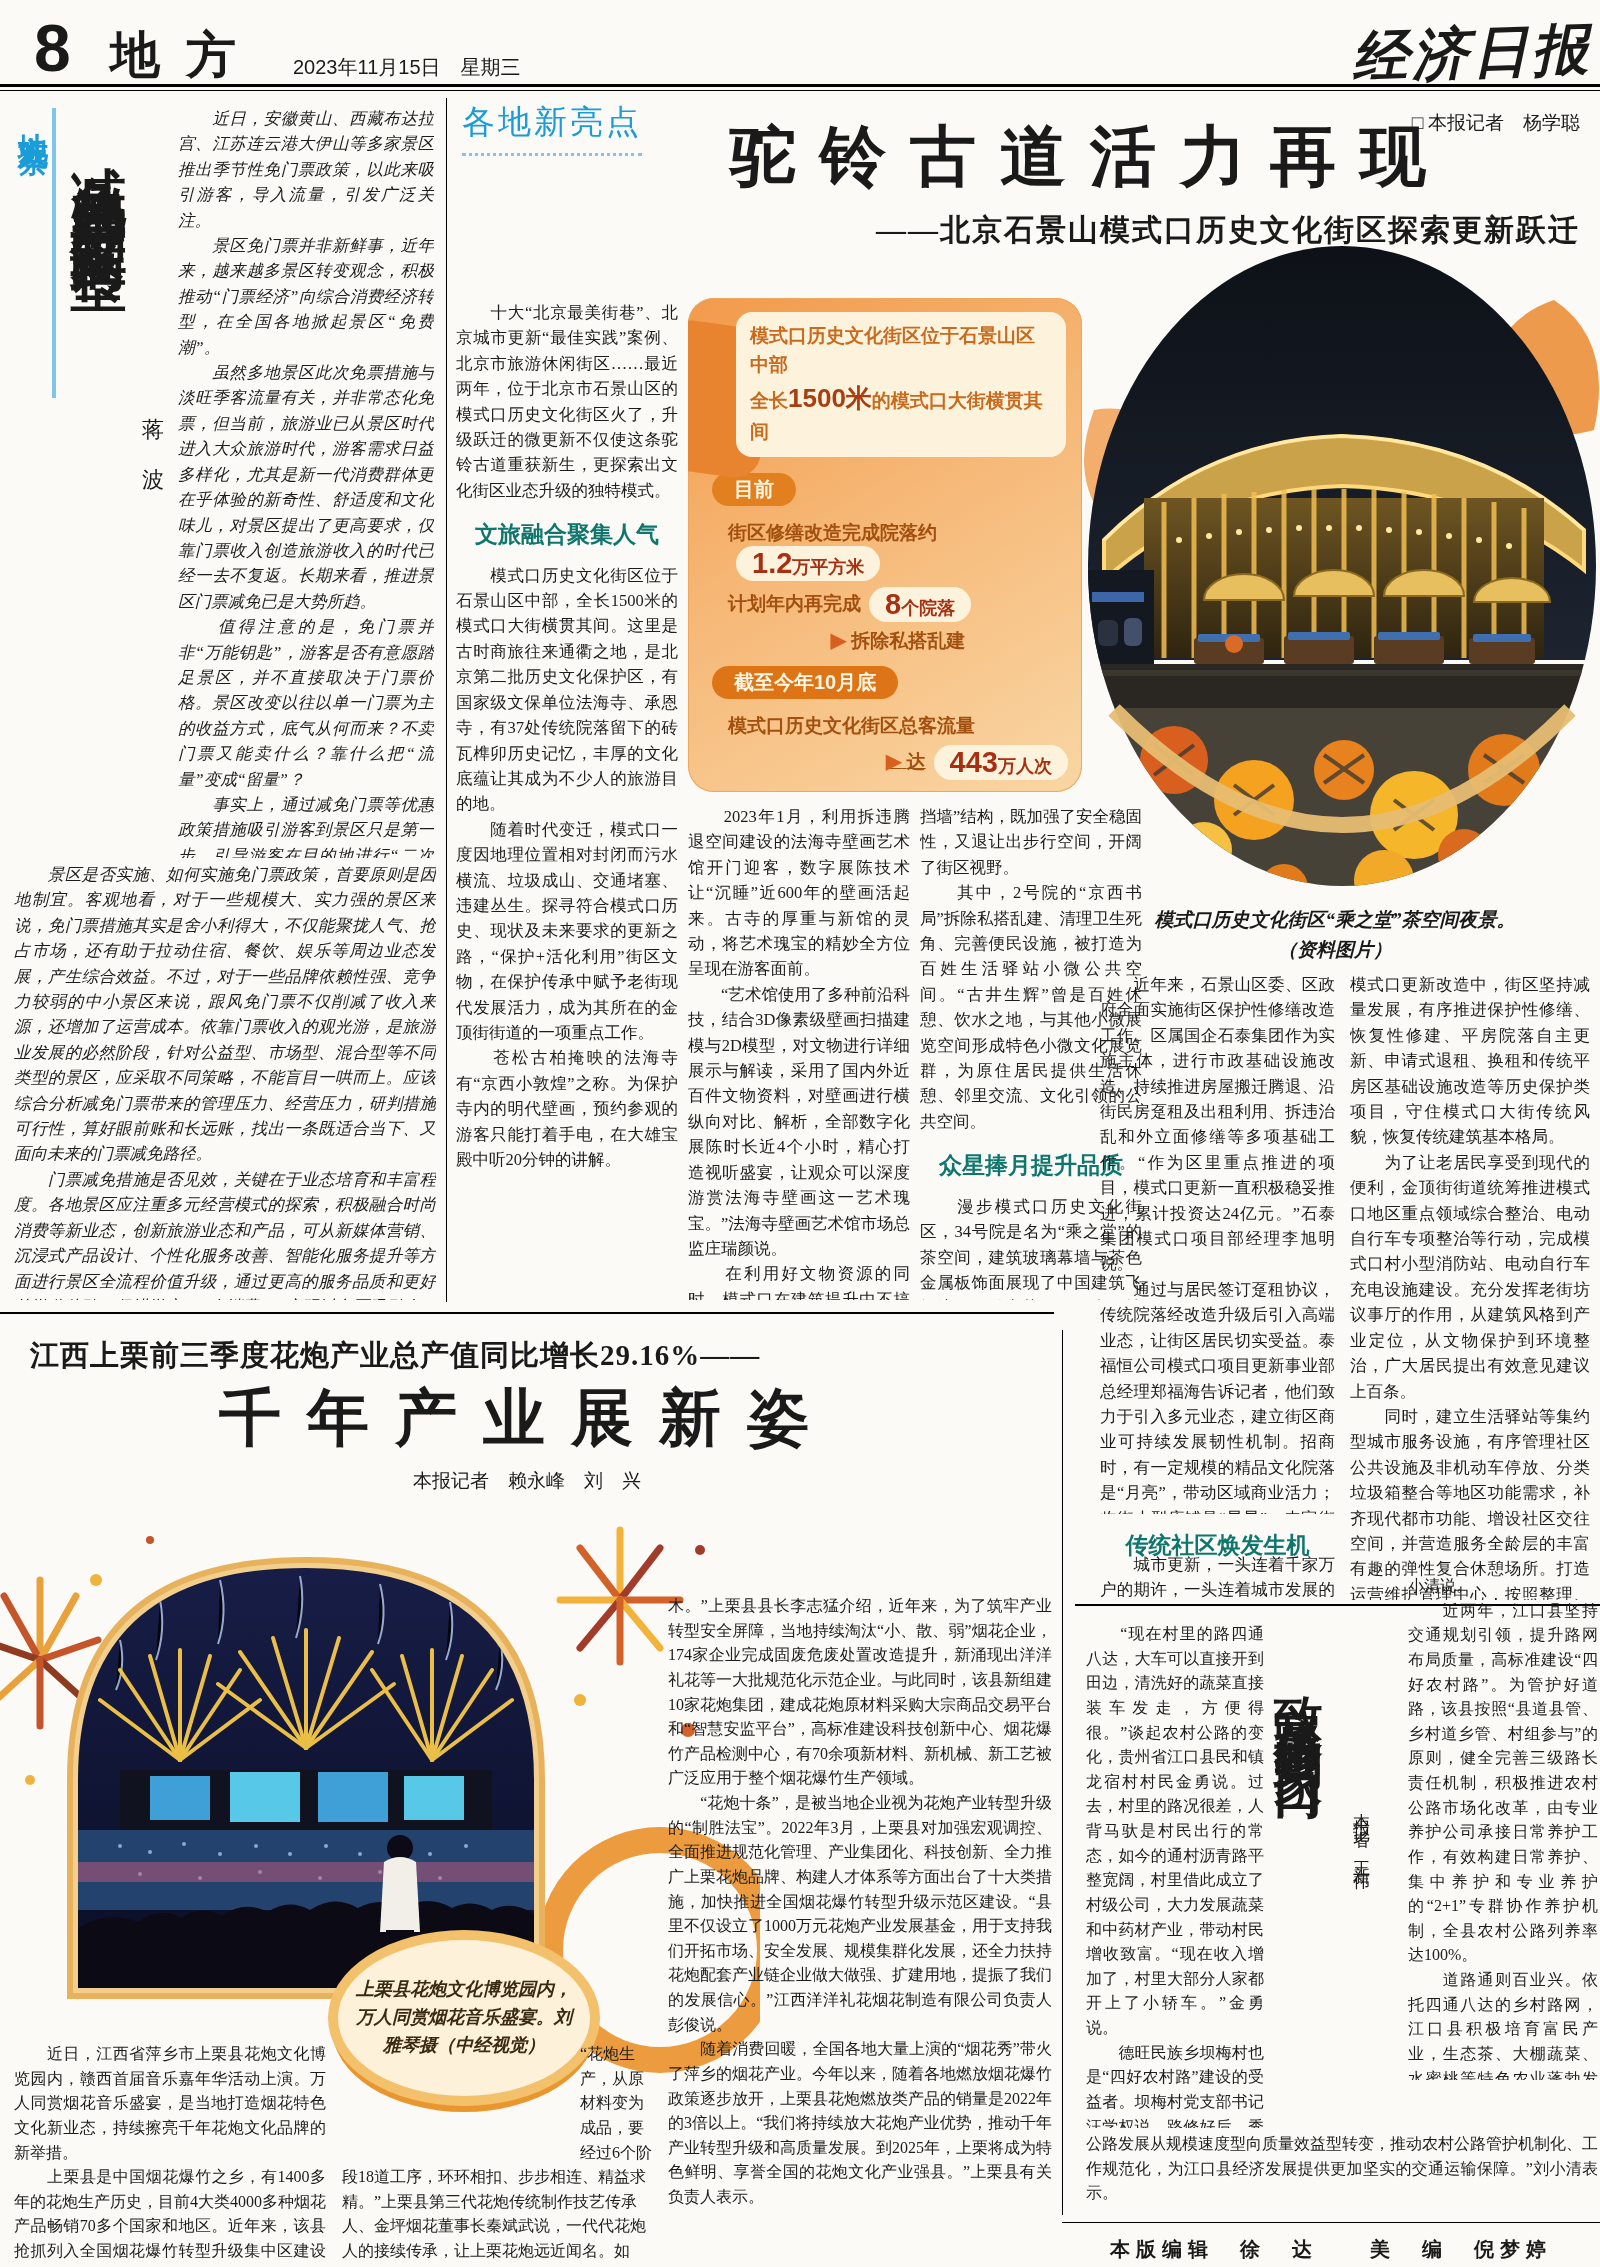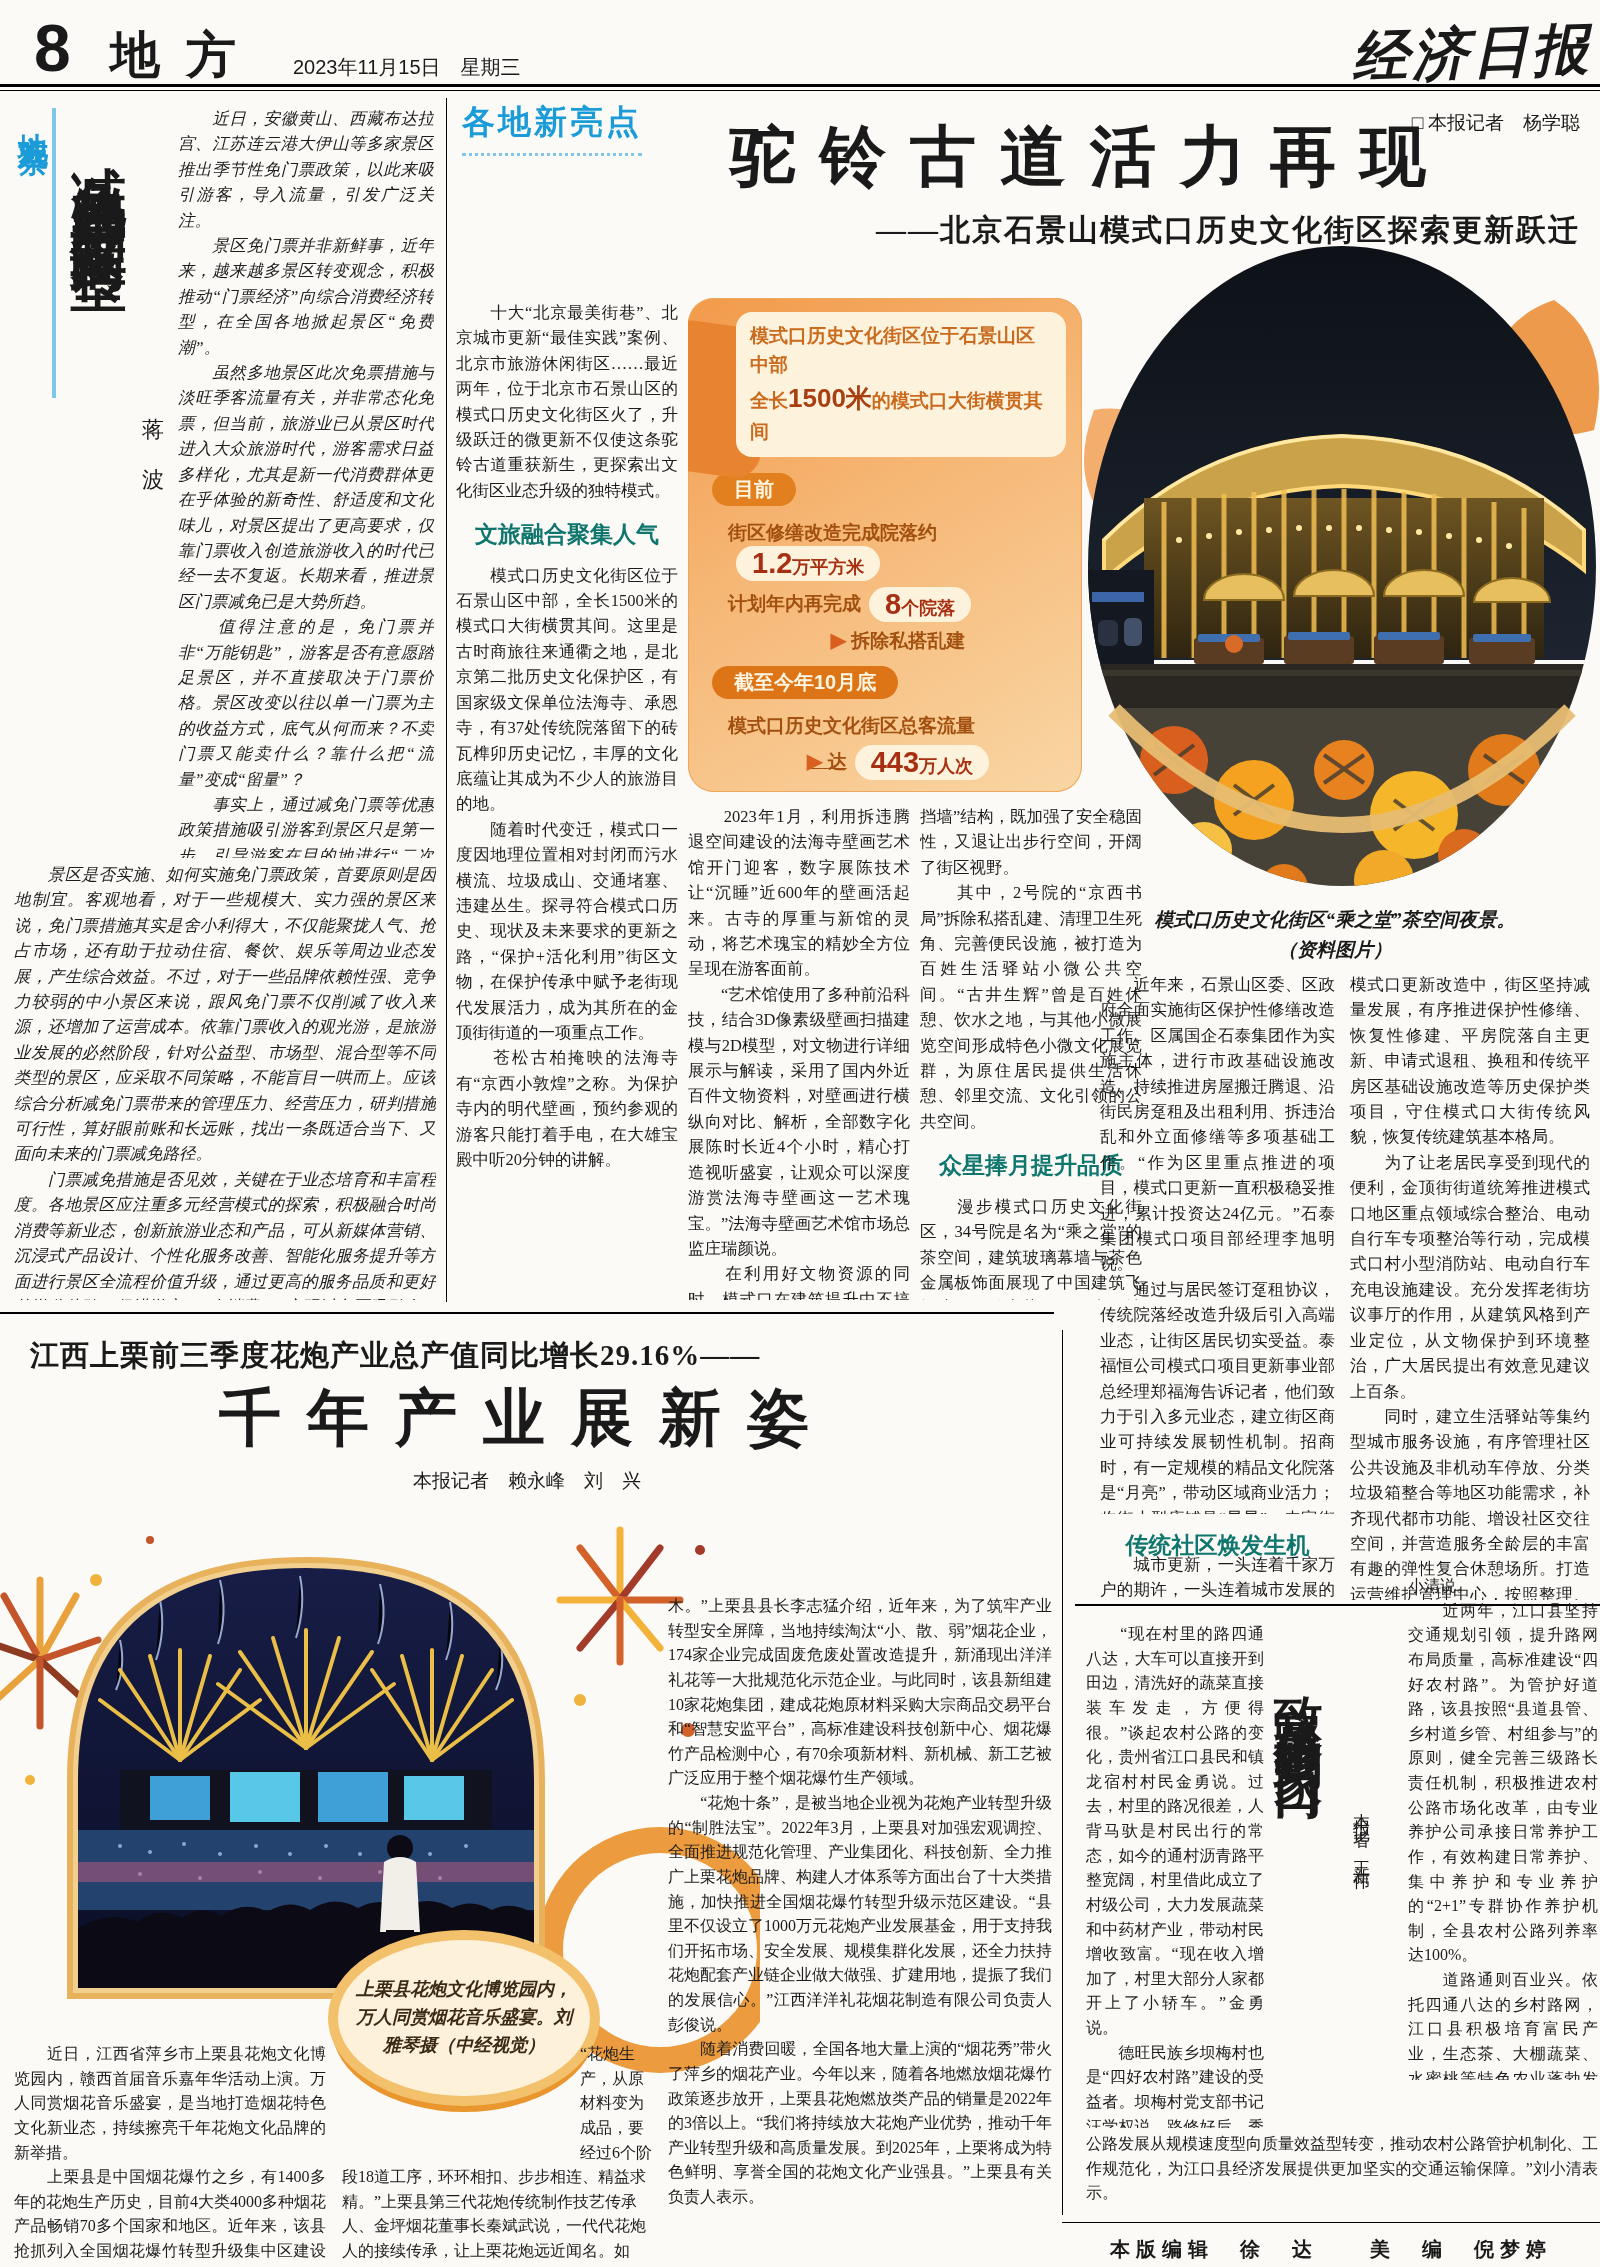--- a/index.html
+++ b/index.html
@@ -16,21 +16,21 @@
            font-size:23px;text-align:center;margin:14px 0 10px 0;color:#0f766e;}
   
   .pagenum{font-size:66px;font-weight:900;font-family:"Liberation Sans",sans-serif;}
   .sectionname{font-size:50px;font-weight:900;letter-spacing:26px;}
   .dateline{font-size:20px;font-family:"Liberation Sans",sans-serif;}
   .masthead{font-size:56px;font-weight:900;font-style:italic;transform:rotate(-2deg);letter-spacing:4px;}
   
   .obs-label{color:#1b9cd8;font-weight:900;font-size:30px;letter-spacing:4px;}
   .obs-title{font-weight:900;font-size:56px;letter-spacing:10px;line-height:1.18;}
   
-  .kicker{color:#1b9cd8;font-weight:700;font-size:33px;letter-spacing:3px;
+  .kicker{color:#1b9cd8;font-weight:400;font-size:33px;letter-spacing:3px;
           border-bottom:3px dotted #7fc6e8;padding-bottom:8px;}
   .mainhead{font-weight:900;font-size:66px;letter-spacing:24px;text-align:center;white-space:nowrap;}
   .deck{font-weight:bold;font-size:30px;text-align:right;letter-spacing:2px;}
   .byline{font-size:19px;text-align:right;}
   
   .ig{border-radius:26px;background:linear-gradient(150deg,#f29a4b 0%,#f6b877 45%,#f9d6a4 100%);
       box-shadow:0 0 0 1px #eda75f inset;overflow:hidden;}
   .ig-bubble{background:#fdf3dd;border-radius:16px;margin:14px 16px 10px 48px;padding:10px 14px;
              color:#c96a1d;font-weight:bold;font-size:19px;line-height:1.5;font-family:"Liberation Sans",sans-serif;}
   .ig-num-big{font-size:26px;color:#a83f12;font-weight:900;}
@@ -106,21 +106,21 @@
       <span>计划年内再完成</span><span class="ig-pill"><b>8</b><span>个院落</span></span>
     </div>
     <div class="ig-row" style="text-align:center;">
       <span class="ig-arrow">▶</span>
       <span>拆除私搭乱建</span>
     </div>
     <div class="ig-tag" style="background:#dd7516;">截至今年10月底</div>
     <div class="ig-row">
       <span>模式口历史文化街区总客流量</span>
     </div>
-    <div class="ig-row" style="text-align:center;text-decoration:underline;">
+    <div class="ig-row" style="text-align:right;text-decoration:underline;">
       <span class="ig-arrow">▶</span>
       <span>达</span><span class="ig-pill"><b>443</b><span>万人次</span></span>
     </div>
   </div>
 
   <div class="abs" style="left:1084px;top:240px;width:516px;height:660px;">
     <svg width="516" height="660" viewBox="0 0 516 660">
       <defs>
         <clipPath id="circ">
             <ellipse cx="258" cy="326" rx="254" ry="320"></ellipse>

